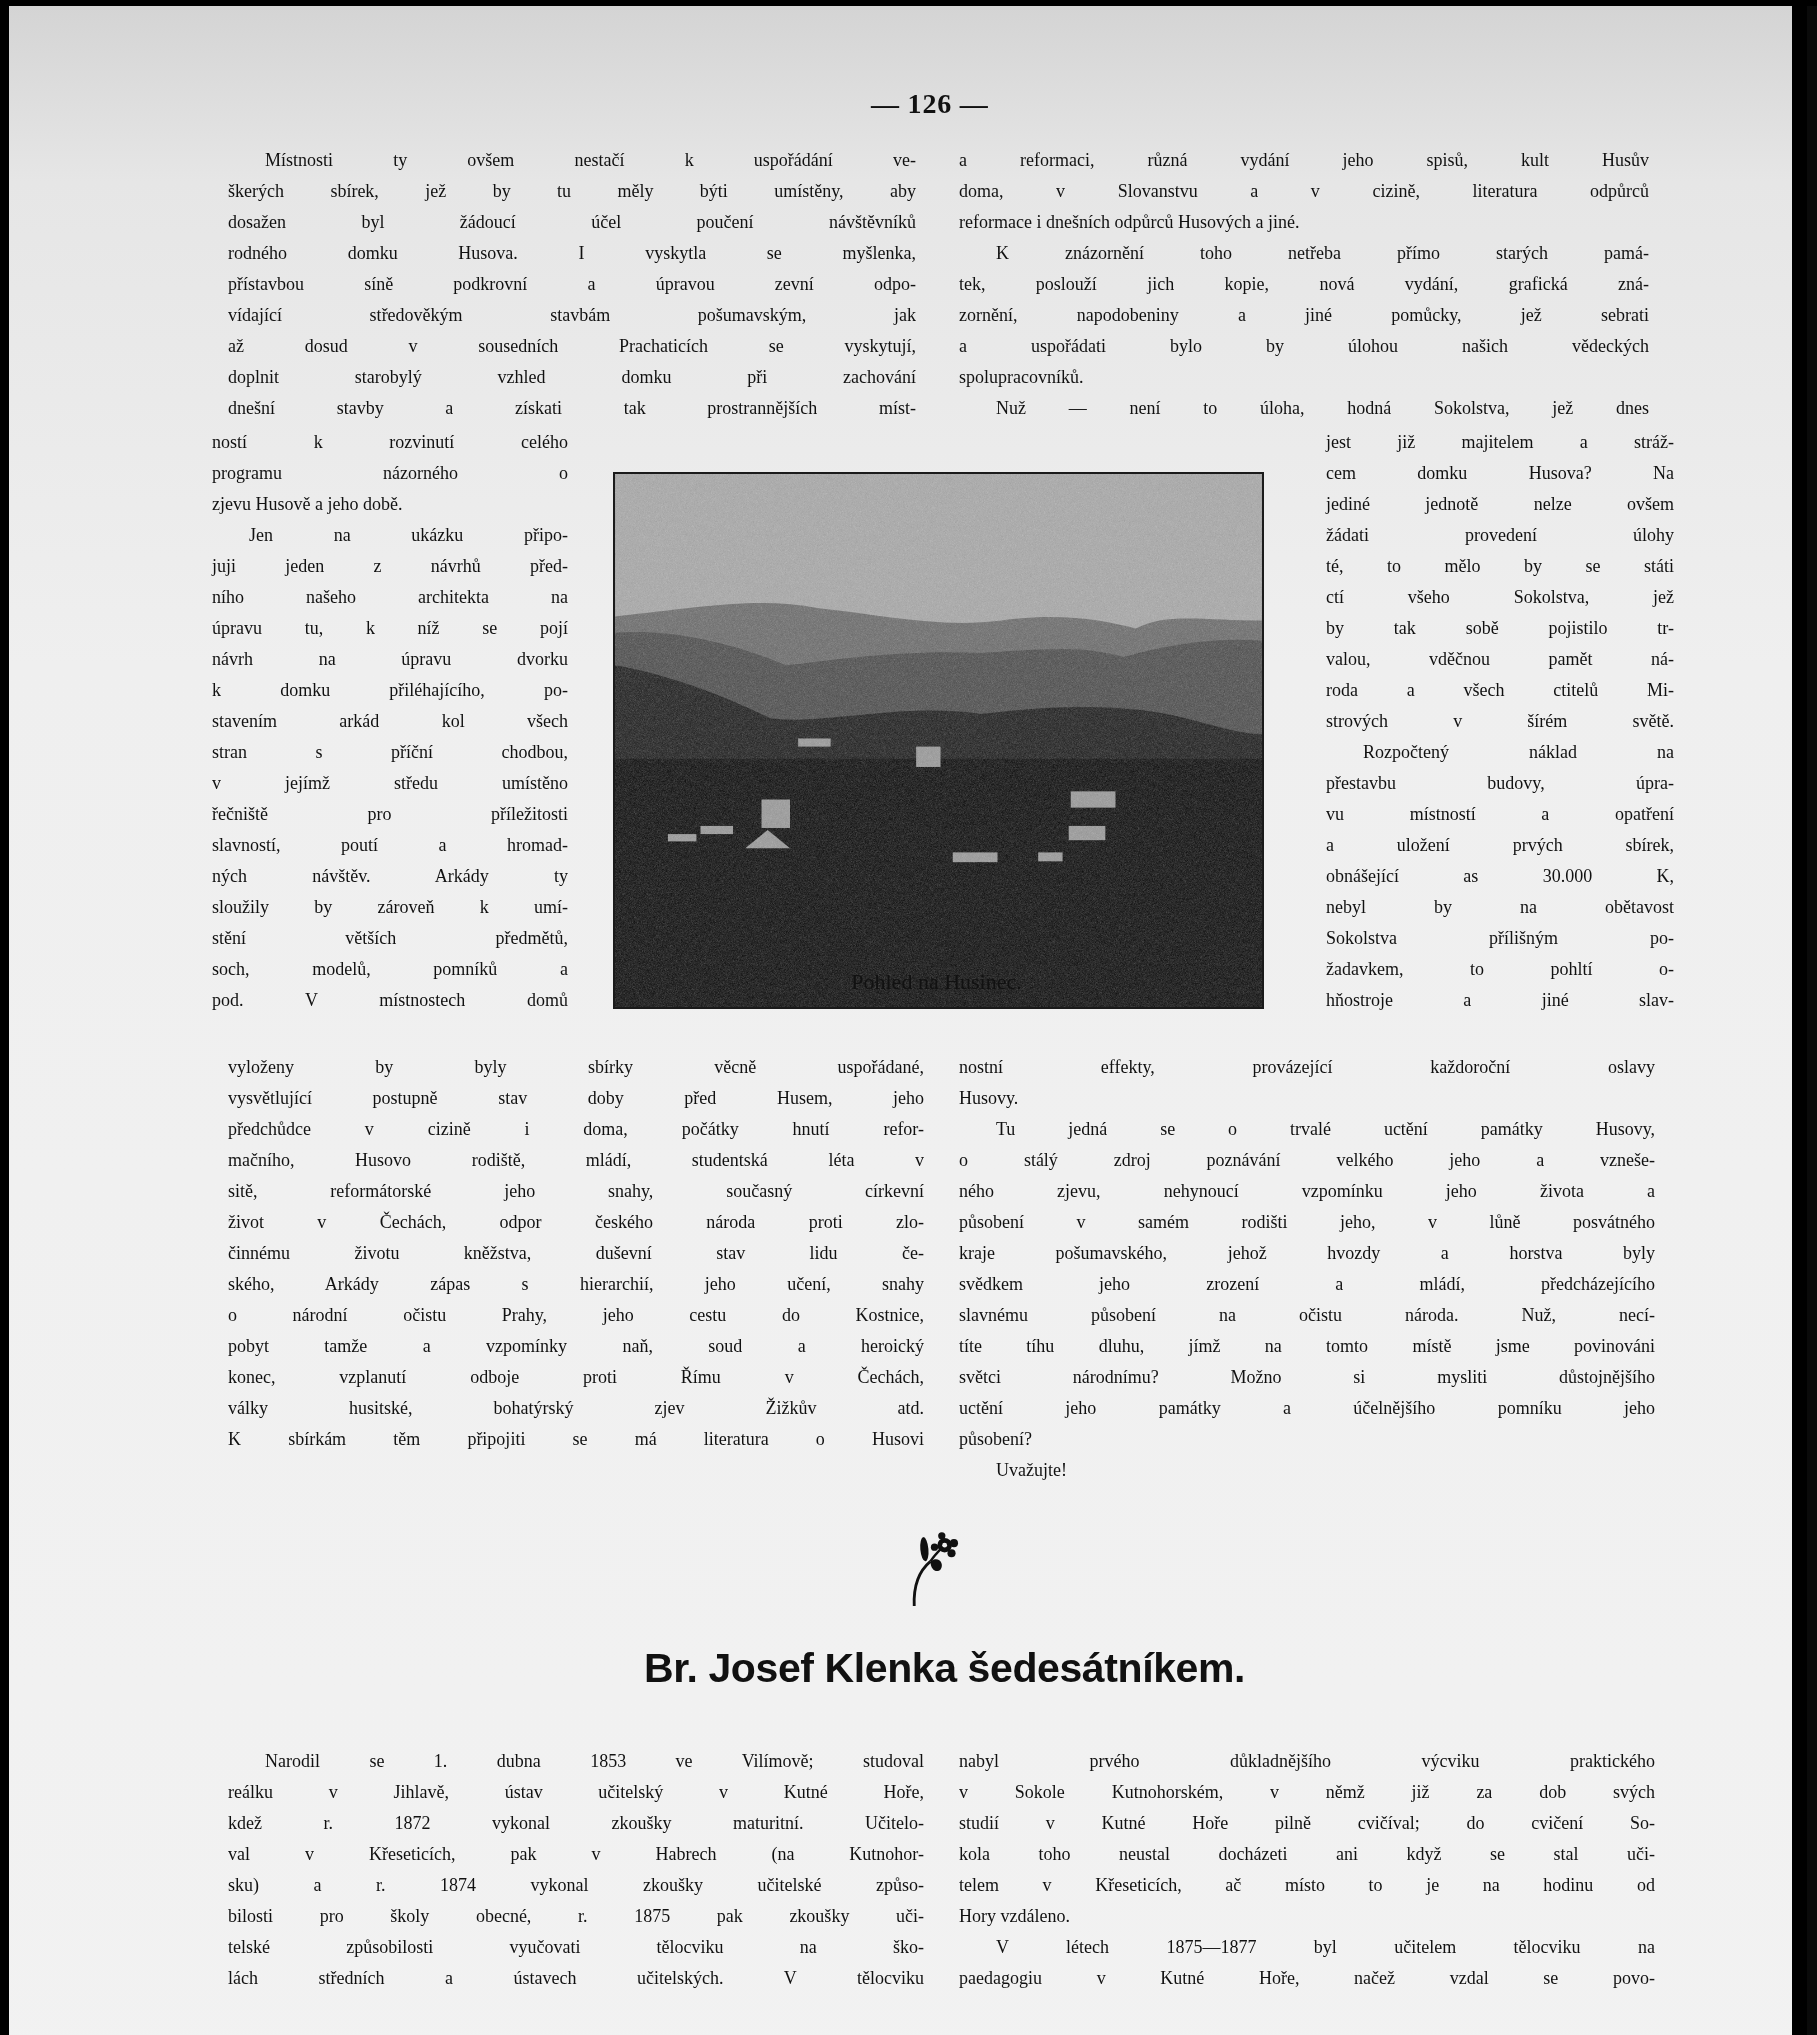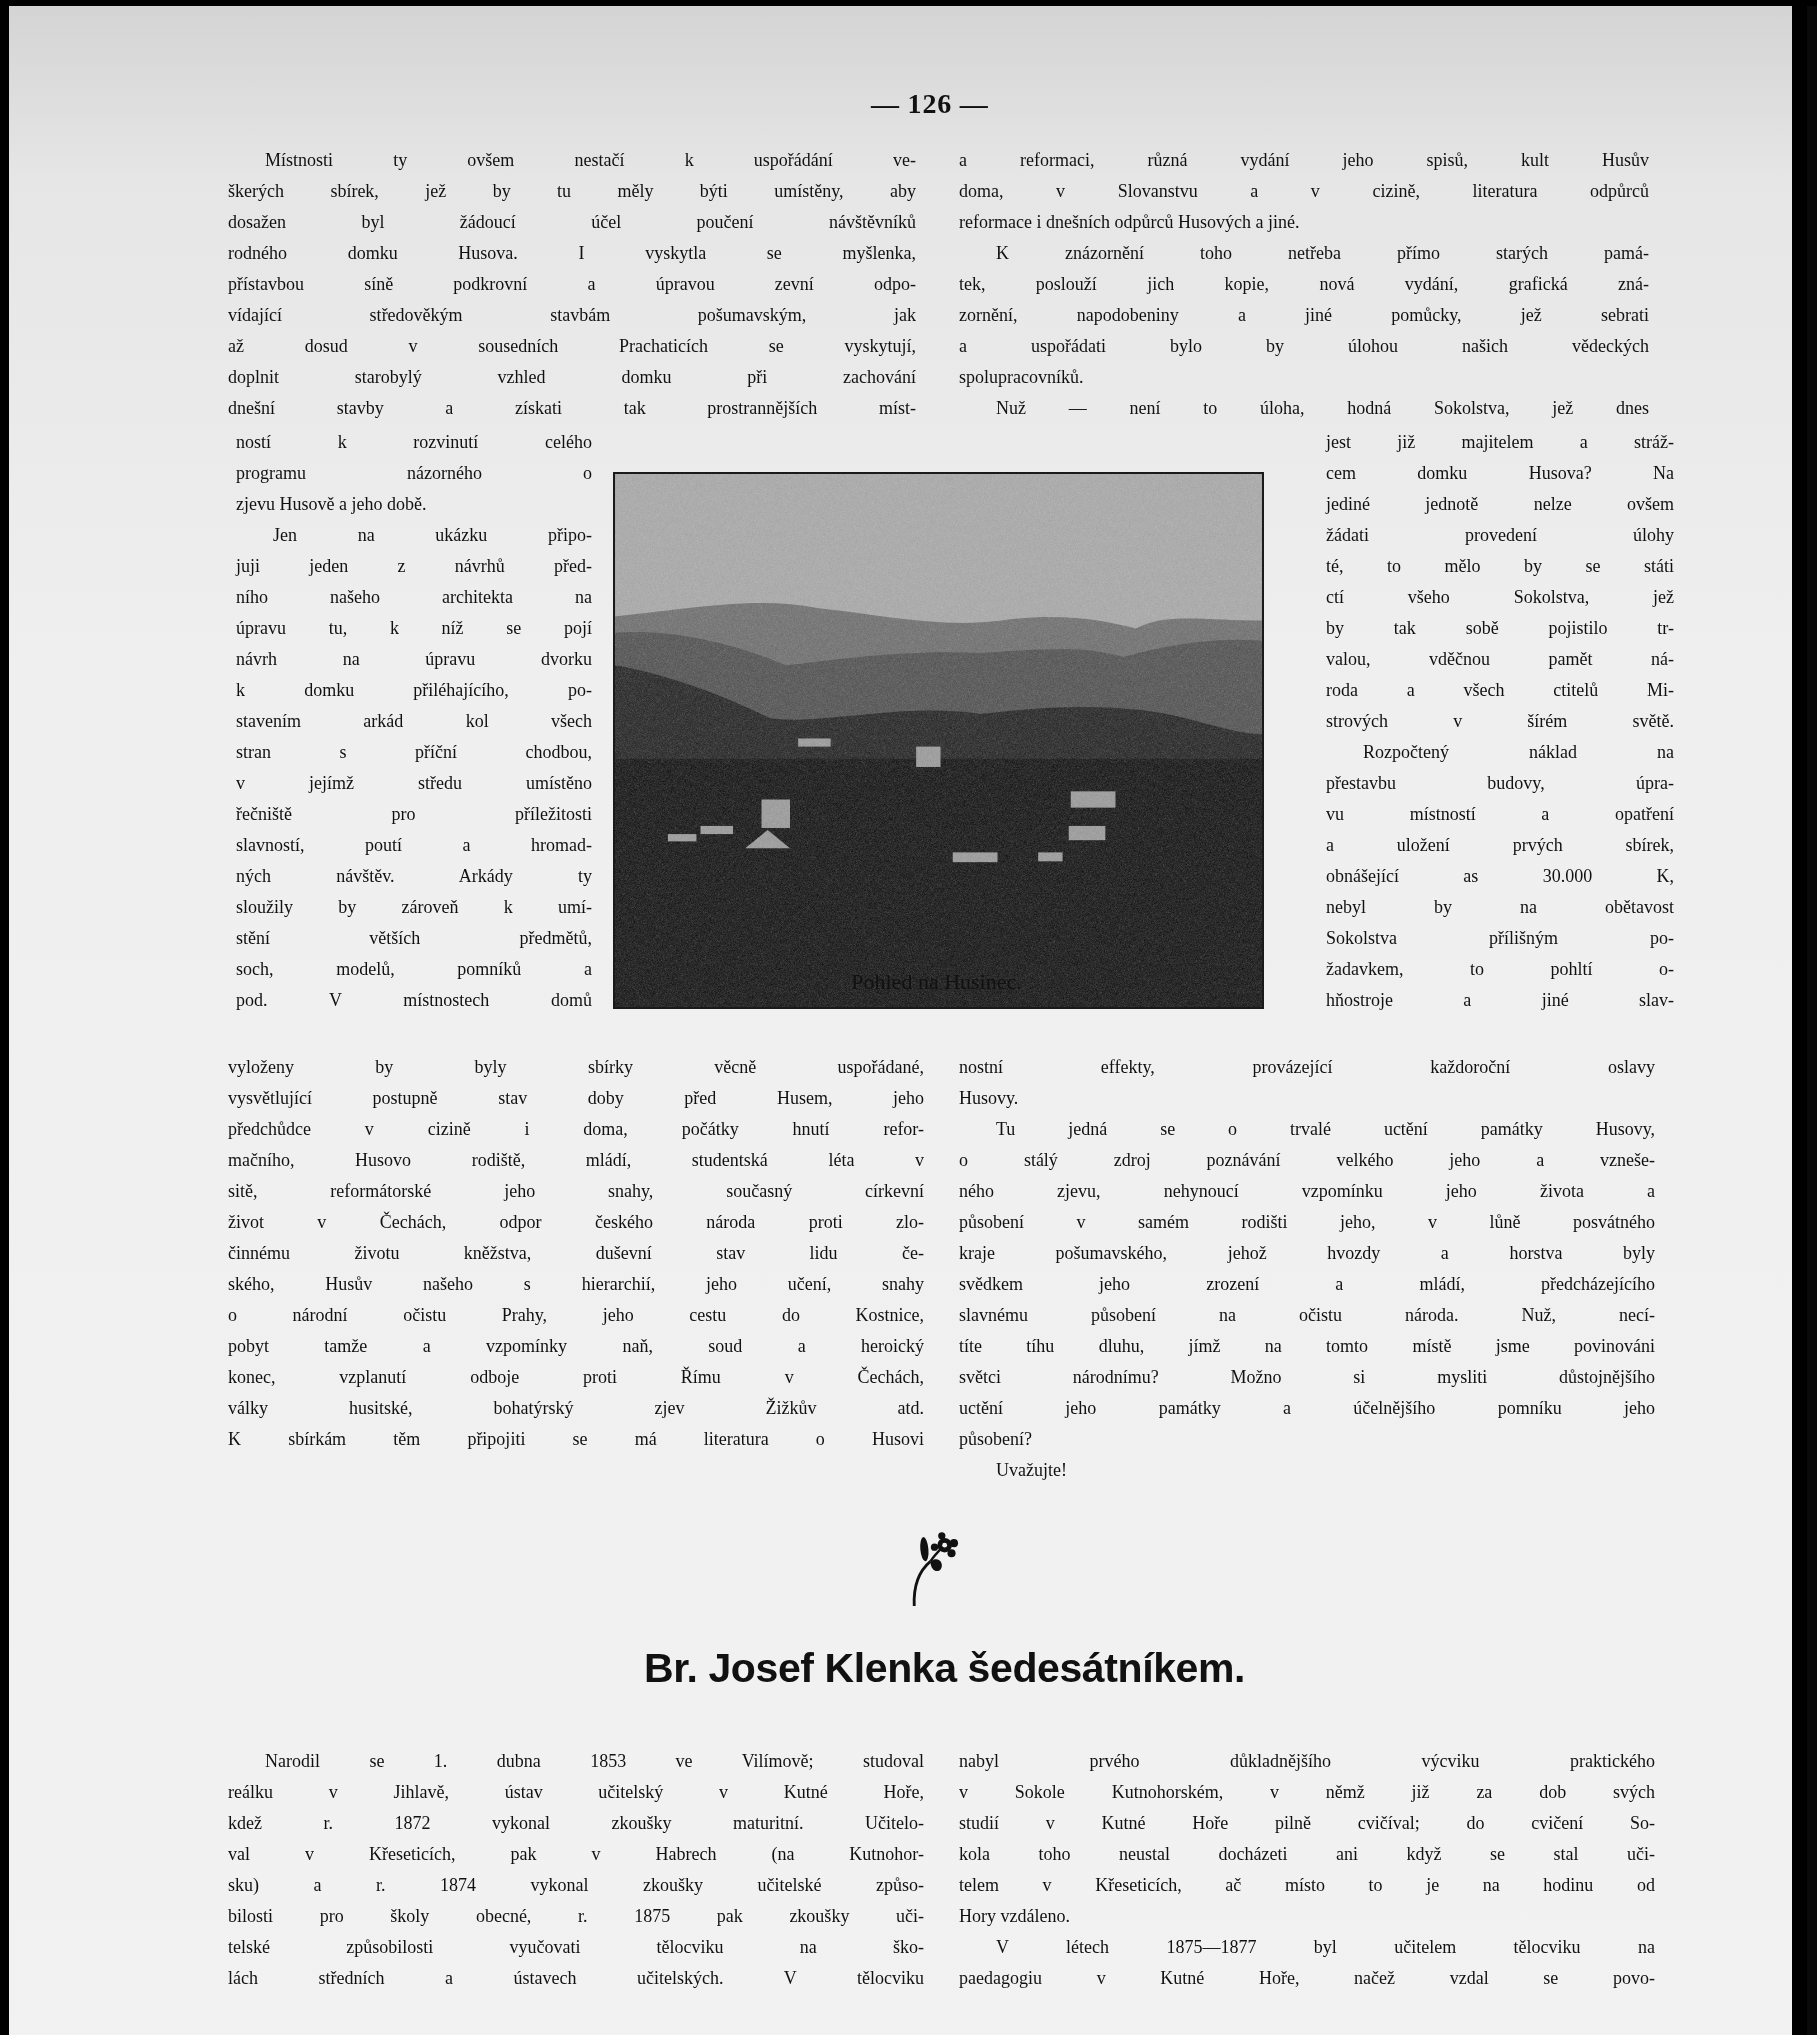--- a/index.html
+++ b/index.html
@@ -54,21 +54,21 @@
     <span class="line">škerých sbírek, jež by tu měly býti umístěny, aby</span>
     <span class="line">dosažen byl žádoucí účel poučení návštěvníků</span>
     <span class="line">rodného domku Husova. I vyskytla se myšlenka,</span>
     <span class="line">přístavbou síně podkrovní a úpravou zevní odpo-</span>
     <span class="line">vídající středověkým stavbám pošumavským, jak</span>
     <span class="line">až dosud v sousedních Prachaticích se vyskytují,</span>
     <span class="line">doplnit starobylý vzhled domku při zachování</span>
     <span class="line">dnešní stavby a získati tak prostrannějších míst-</span>
   </div>
 
-<div class="col" id="a1-ln" style="left:236px; top:427px; width:356px;">
+<div class="col" id="a1-ln" style="left:212px; top:427px; width:356px;">
     <span class="line">ností k rozvinutí celého</span>
     <span class="line">programu názorného o</span>
     <span class="line last">zjevu Husově a jeho době.</span>
     <span class="line" style="padding-left: 37px;">Jen na ukázku připo-</span>
     <span class="line">juji jeden z návrhů před-</span>
     <span class="line">ního našeho architekta na</span>
     <span class="line">úpravu tu, k níž se pojí</span>
     <span class="line">návrh na úpravu dvorku</span>
     <span class="line">k domku přiléhajícího, po-</span>
     <span class="line">stavením arkád kol všech</span>
@@ -84,21 +84,21 @@
   </div>
 
 <div class="col" id="a1-lb" style="left:228px; top:1052px; width:696px;">
     <span class="line">vyloženy by byly sbírky věcně uspořádané,</span>
     <span class="line">vysvětlující postupně stav doby před Husem, jeho</span>
     <span class="line">předchůdce v cizině i doma, počátky hnutí refor-</span>
     <span class="line">mačního, Husovo rodiště, mládí, studentská léta v</span>
     <span class="line">sitě, reformátorské jeho snahy, současný církevní</span>
     <span class="line">život v Čechách, odpor českého národa proti zlo-</span>
     <span class="line">činnému životu kněžstva, duševní stav lidu če-</span>
-    <span class="line">ského, Husův našeho s hierarchií, jeho učení, snahy</span>
+    <span class="line">ského, Arkády zápas s hierarchií, jeho učení, snahy</span>
     <span class="line">o národní očistu Prahy, jeho cestu do Kostnice,</span>
     <span class="line">pobyt tamže a vzpomínky naň, soud a heroický</span>
     <span class="line">konec, vzplanutí odboje proti Římu v Čechách,</span>
     <span class="line">války husitské, bohatýrský zjev Žižkův atd.</span>
     <span class="line">K sbírkám těm připojiti se má literatura o Husovi</span>
   </div>
 
 <div class="col" id="a1-rt" style="left:959px; top:145px; width:690px;">
     <span class="line">a reformaci, různá vydání jeho spisů, kult Husův</span>
     <span class="line">doma, v Slovanstvu a v cizině, literatura odpůrců</span>

